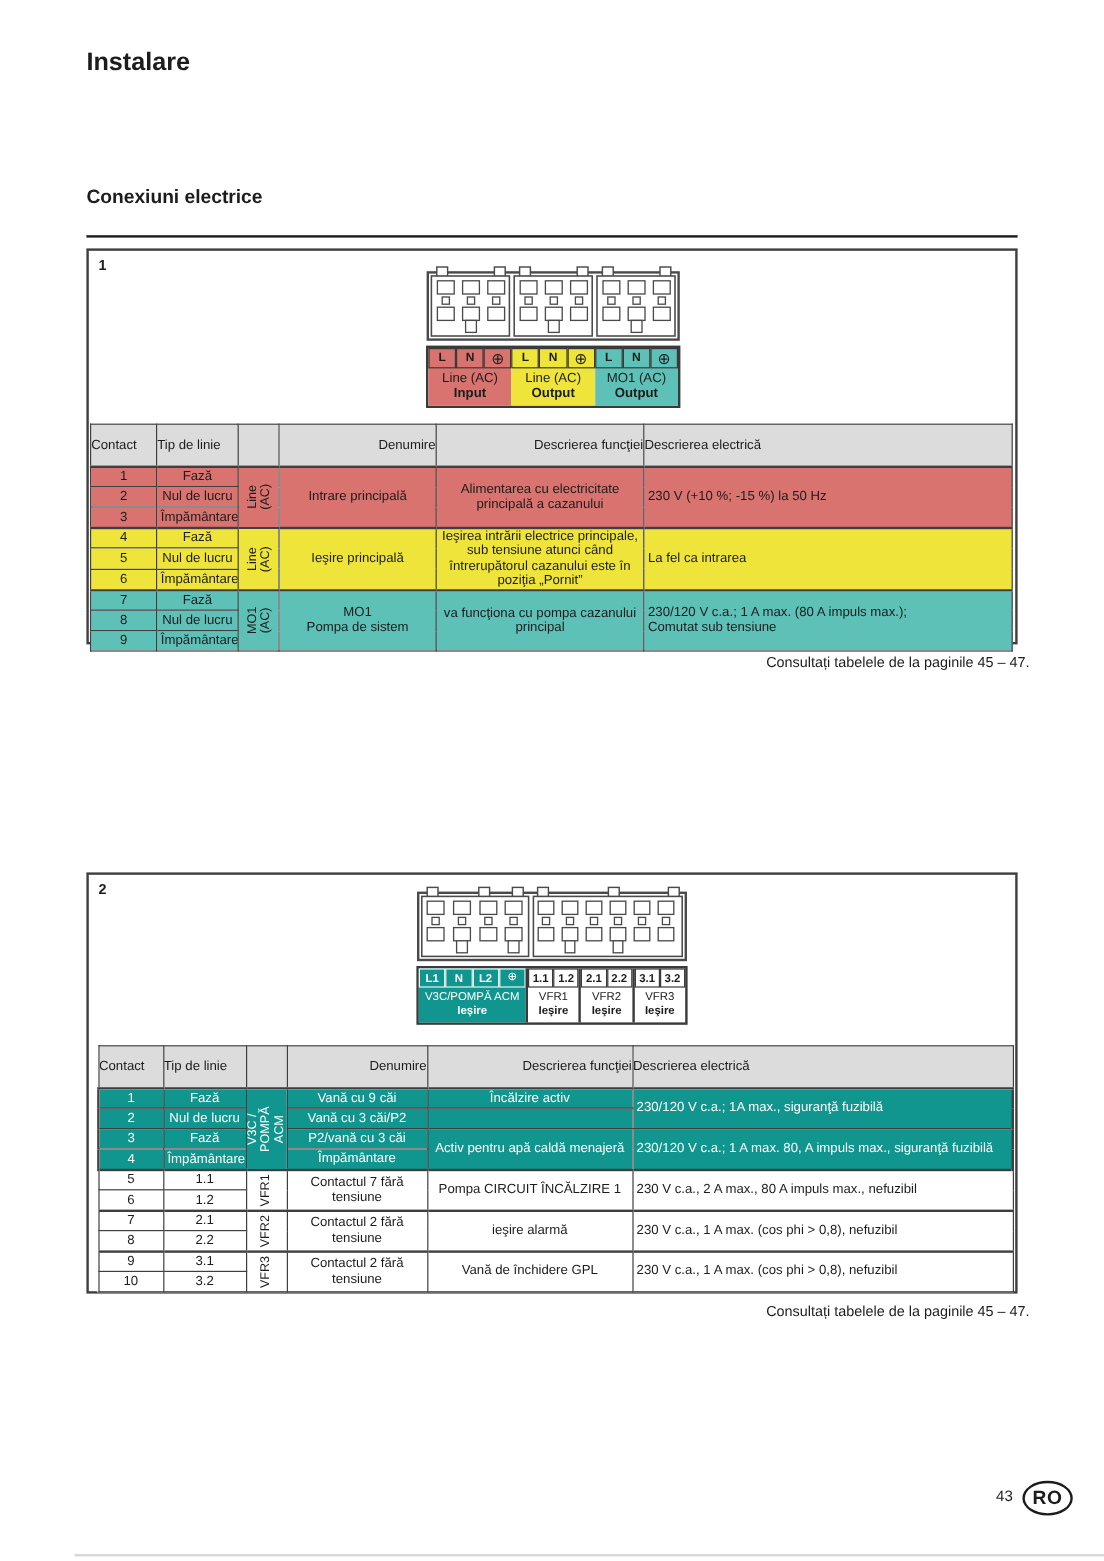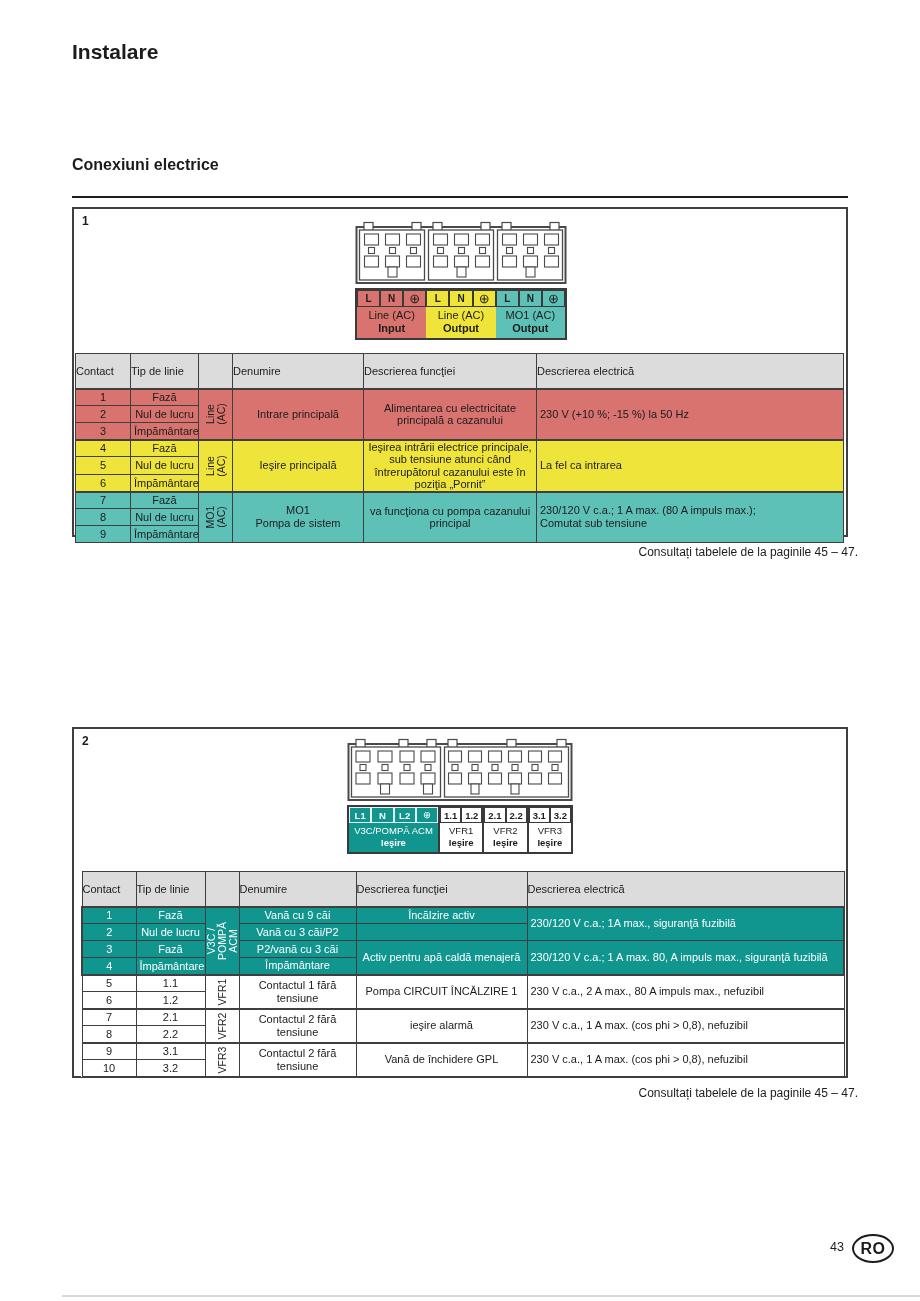--- a/index.html
+++ b/index.html
@@ -47,21 +47,21 @@
 
   
   table.dt { border-collapse:collapse; table-layout:fixed; position:absolute; background:#fff; }
   #table1 { left:1px; top:144px; width:768px; }
   #table2 { left:7px; top:142px; width:762px; }
   .dt th, .dt td { border:1px solid #3f3f3f; overflow:hidden; vertical-align:middle; }
   .dt th {
     background:#dcdcdc; font-weight:normal; font-size:11px; height:35px;
     text-align:left; padding:1px 0;
   }
-  .dt th.hc { text-align:left; }
+  .dt th.hc { text-align:right; }
   .dt td { font-size:11px; height:17px; padding:0 3px; }
   .dt tr { height:17px; }
   .num { text-align:center; }
   .tip { text-align:center; padding-left:4px; }
   .den { text-align:center; white-space:pre-line; line-height:13px; }
   .fun { text-align:center; font-size:10px; line-height:12.5px; white-space:pre-line; padding:1px 2px; }
   .ele { text-align:left; padding-left:6px; white-space:pre-line; line-height:13px; }
   .rotcell { position:relative; }
   .rot {
     position:absolute; left:50%; top:50%;
@@ -438,21 +438,21 @@
         <td class="tip t2teal">Împământare</td>
         <td class="den t2teal">Împământare</td>
       </tr>
 
       <tr class="sep2">
         <td class="num">5</td>
         <td class="tip">1.1</td>
         <td class="rotcell" rowspan="2">
               <div class="rot">VFR1</div>
             </td>
-        <td class="den" rowspan="2">Contactul 1 fără
+        <td class="den" rowspan="2">Contactul 7 fără
 tensiune</td>
         <td class="den" rowspan="2">Pompa CIRCUIT ÎNCĂLZIRE 1</td>
         <td class="ele" rowspan="2">230 V c.a., 2 A max., 80 A impuls max., nefuzibil</td>
       </tr>
       <tr>
         <td class="num">6</td>
         <td class="tip">1.2</td>
       </tr>
 
       <tr class="sep2">

